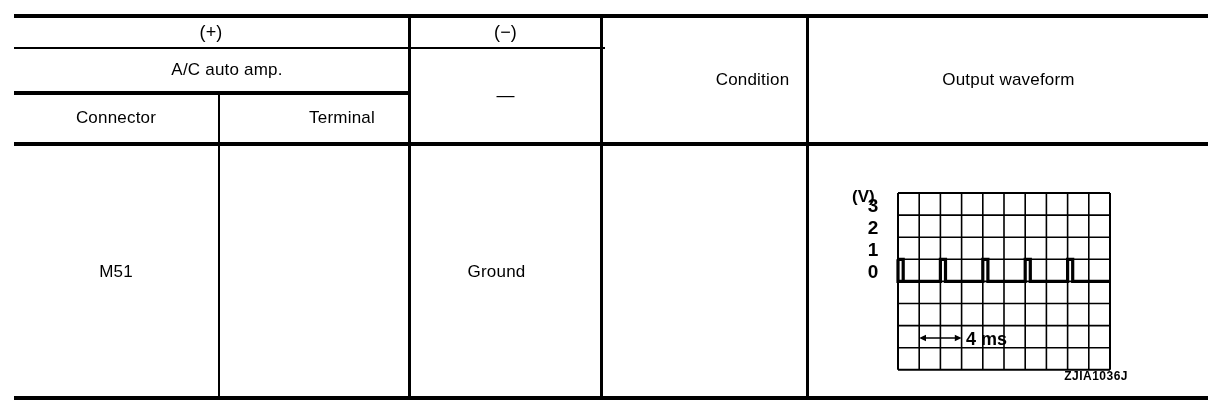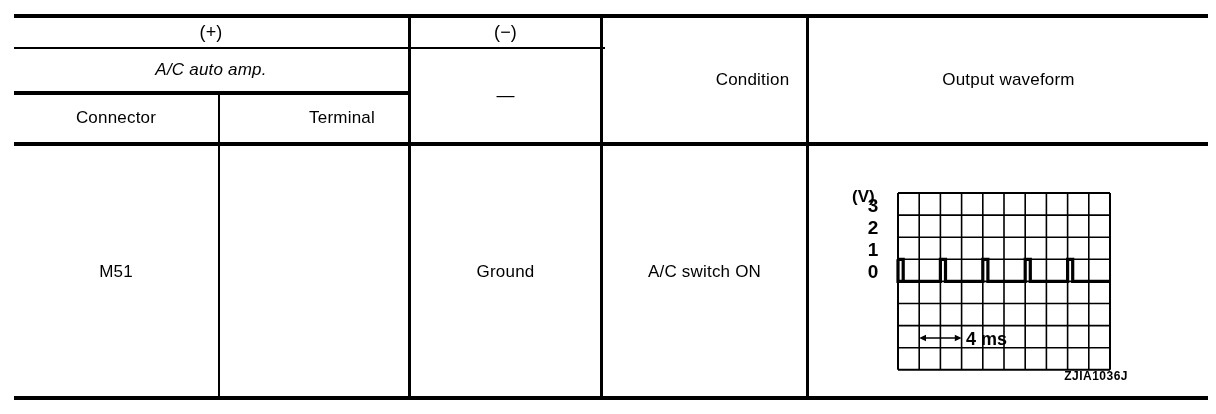--- a/index.html
+++ b/index.html
@@ -106,21 +106,21 @@
     <div class="vr vr-thick" style="left:792px; top:0px; height:382px;"></div>
 
     <div class="cell sym" style="left:0px; top:0px; width:394px; height:29px;">
       <span>(+)</span>
     </div>
 
     <div class="cell sym" style="left:397px; top:0px; width:189px; height:29px;">
       <span>(−)</span>
     </div>
 
-    <div class="cell" style="left:0px; top:31px; width:394px; height:42px;font-style:italic;">
+    <div class="cell" style="left:16px; top:31px; width:394px; height:42px;">
       <span>A/C auto amp.</span>
     </div>
 
     <div class="cell sym" style="left:397px; top:31px; width:189px; height:93px;">
       <span>—</span>
     </div>
 
     <div class="cell" style="left:0px; top:77px; width:204px; height:47px;align-items:center;">
       <span>Connector</span>
     </div>
@@ -135,27 +135,24 @@
 
     <div class="cell" style="left:795px; top:0px; width:399px; height:124px;">
       <span>Output waveform</span>
     </div>
 
     <div class="cell" style="left:0px; top:126px; width:204px; height:256px;">
       <span>M51</span>
     </div>
 
 
-    <div class="cell" style="left:397px; top:126px; width:189px; height:256px;">
+    <div class="cell" style="left:388px; top:126px; width:189px; height:256px;">
       <span>Ground</span>
     </div>
 
-    <div class="cell" style="left:589px; top:126px; width:203px; height:256px;">
-      <span>A/C switch ON</span>
-    </div>
 
   </div>
 
   <div class="wave-wrap">
     <svg width="290" height="215" viewBox="0 0 290 215">
 
       <text x="6" y="26" font-family="'Liberation Sans', sans-serif" font-size="17" font-weight="bold" fill="#000" aria-label="(V)">(V)</text>
 
       <text x="27" y="36" font-family="'Liberation Sans', sans-serif" font-size="19" font-weight="bold" fill="#000" text-anchor="middle">3</text>
       <text x="27" y="58" font-family="'Liberation Sans', sans-serif" font-size="19" font-weight="bold" fill="#000" text-anchor="middle">2</text>

